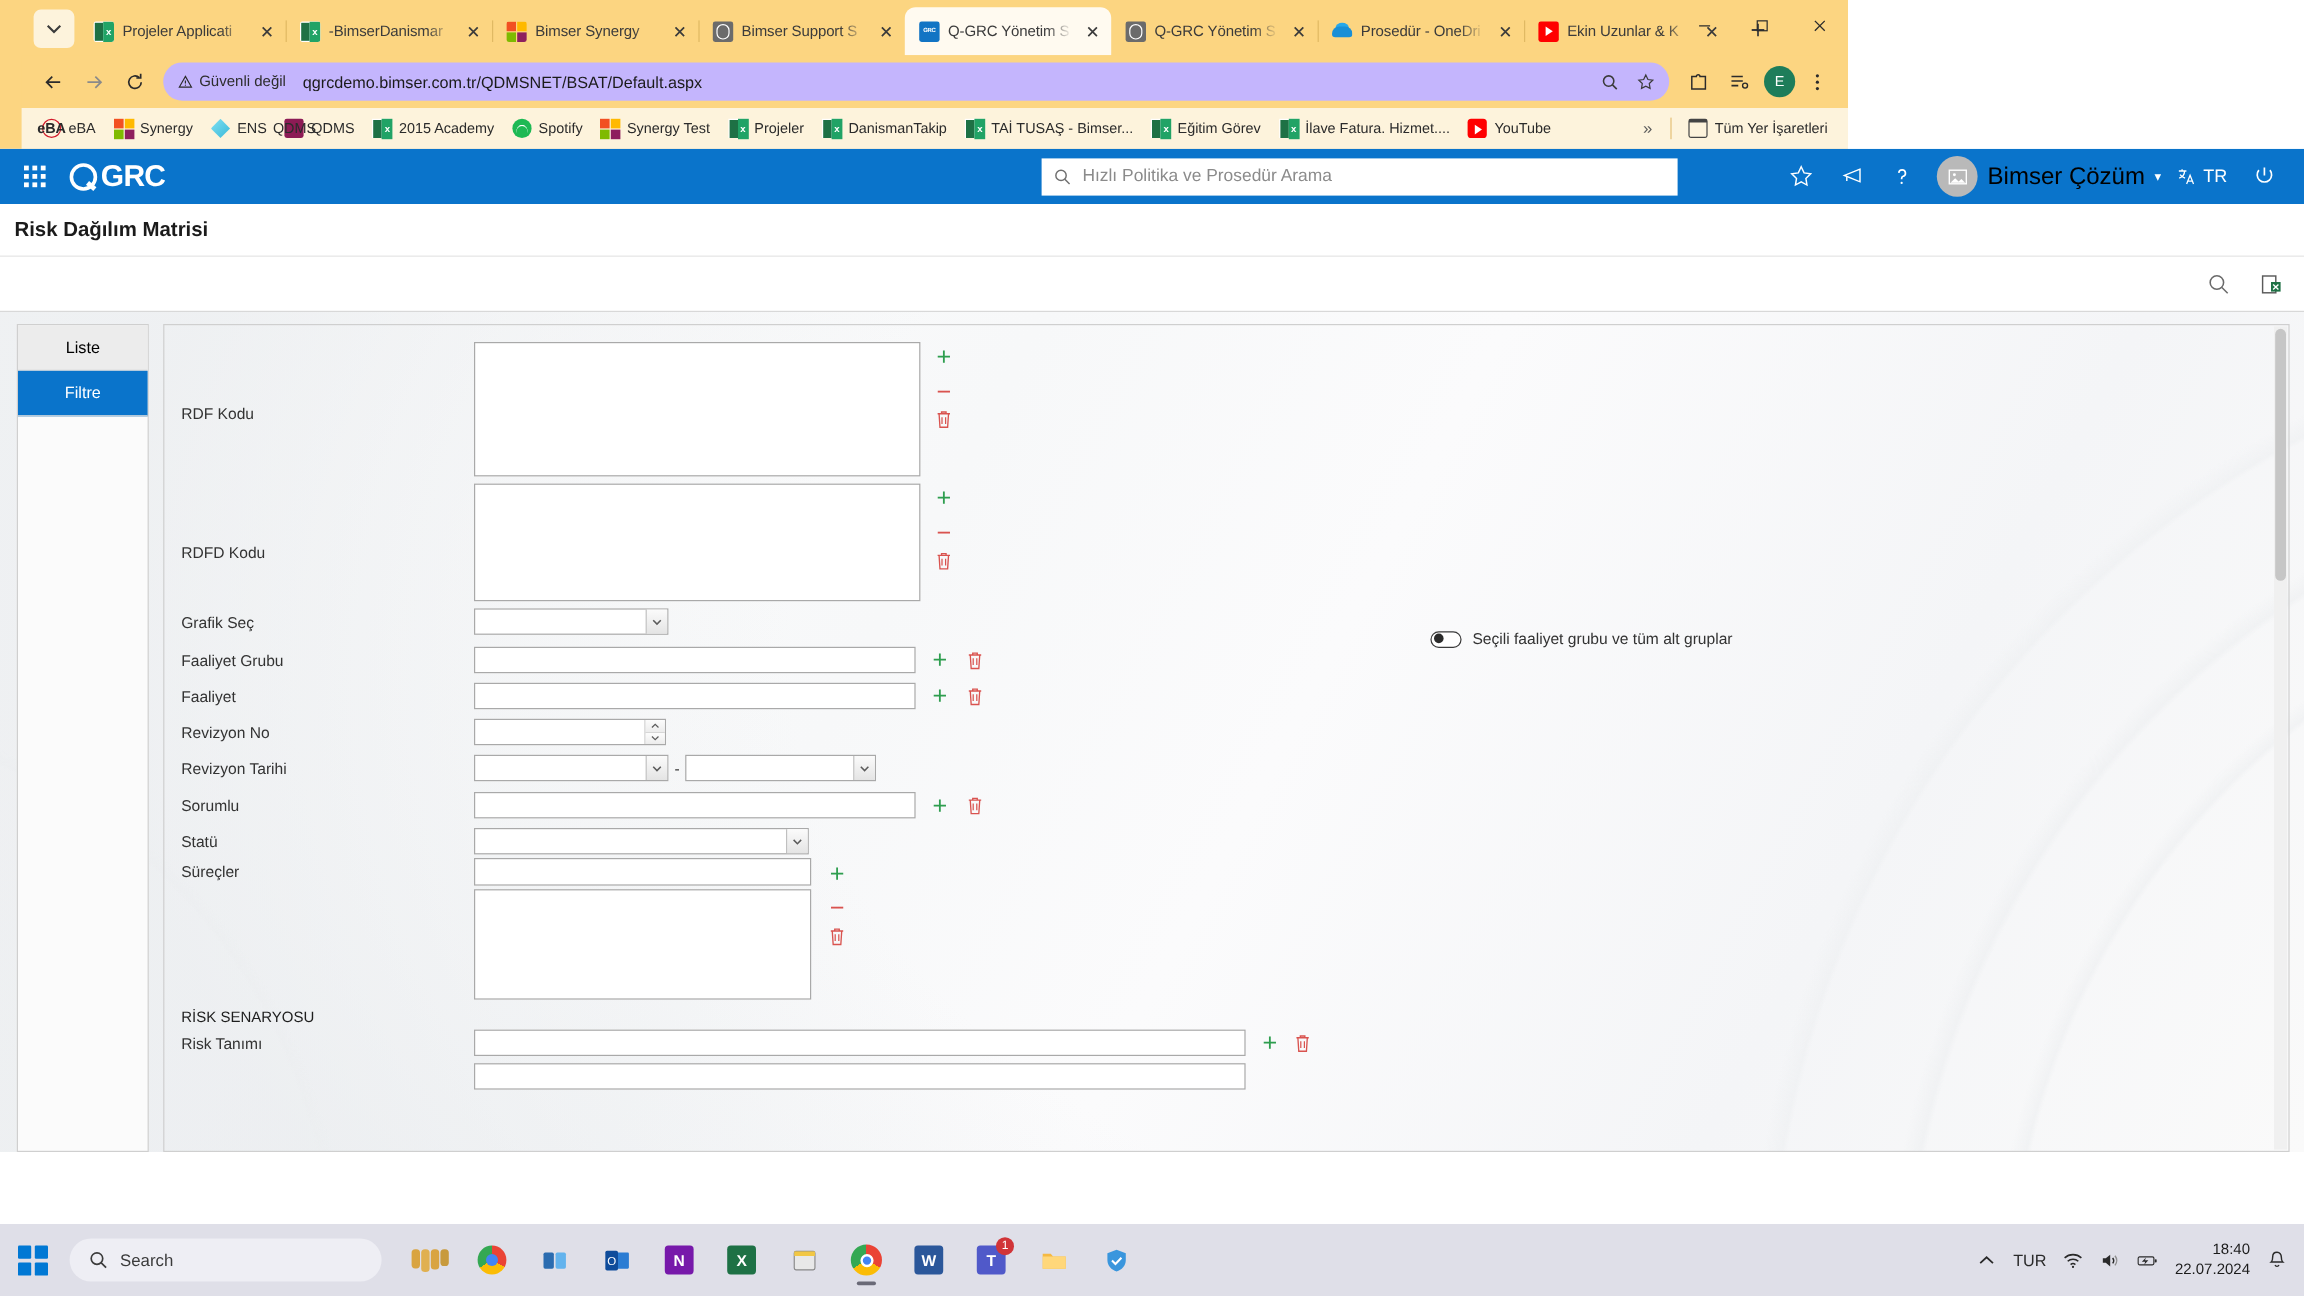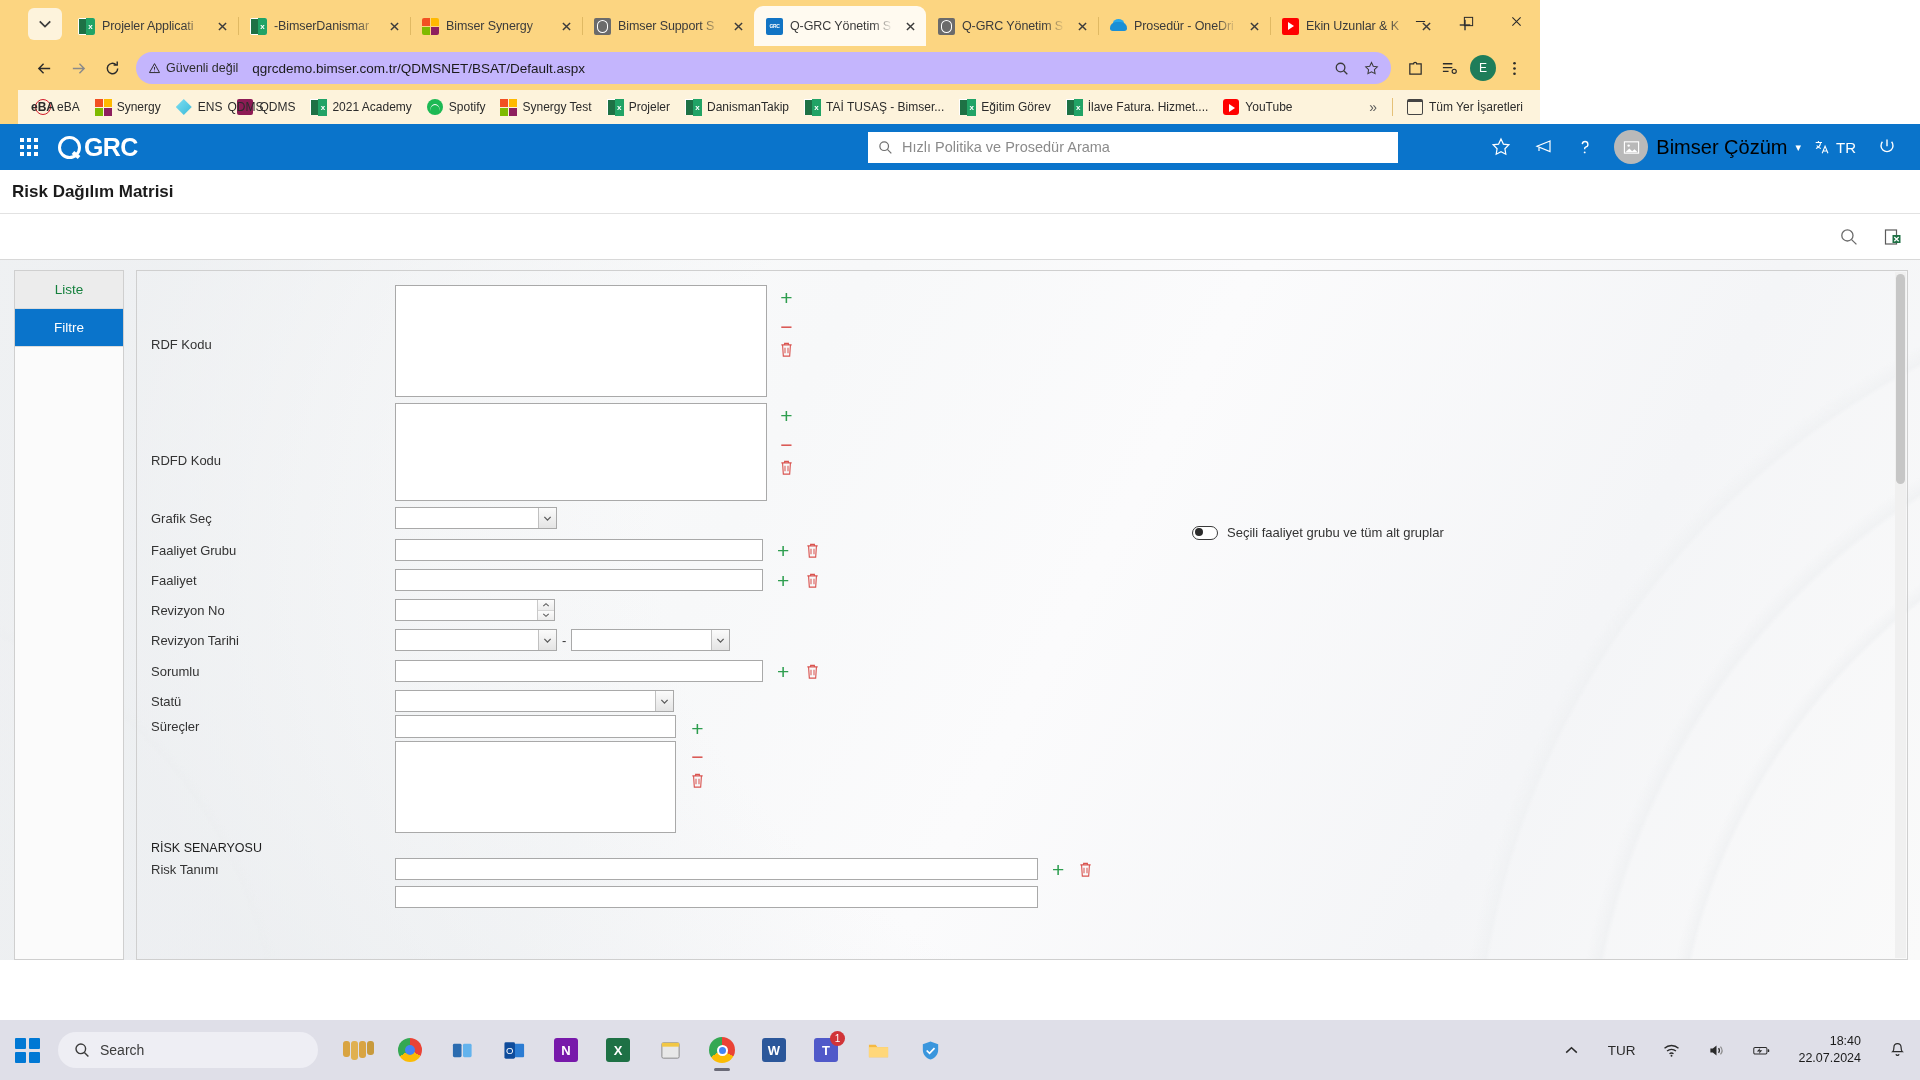--- a/index.html
+++ b/index.html
@@ -179,21 +179,21 @@
     background:
       radial-gradient(circle 1100px at 120% 120%, transparent 57%, #eceef0 57.4%, transparent 58.6%),
       radial-gradient(circle 1250px at 120% 120%, transparent 57%, #eceef0 57.4%, transparent 58.6%),
       radial-gradient(circle 1450px at 120% 120%, transparent 57%, #edeff1 57.3%, transparent 58.4%),
       radial-gradient(circle 820px at -10% 115%, transparent 57%, #eceef0 57.4%, transparent 58.6%);
   }
 
   .left-tabs { width: 110px; flex: 0 0 auto; border: 1px solid #cfcfcf; background: #fbfbfb;
      position: relative; z-index:1; }
   .lt-item { height: 38px; display:flex; align-items:center; justify-content:center;
-     font-size: 13.5px; color:#15803d; cursor:pointer; border-bottom:1px solid #dcdcdc; }
+     font-size: 13.5px; color:#000000; cursor:pointer; border-bottom:1px solid #dcdcdc; }
   .lt-item.inactive { background:#ececec; }
   .lt-item.active { background:#0a74cb; color:#fff; }
 
   .form-panel { flex: 1 1 auto; border: 1px solid #cfcfcf; background: transparent;
      position: relative; overflow: hidden; z-index:1; }
   .form-scroll { position:absolute; inset:0; overflow:hidden; }
   .form-inner { padding: 14px 0 0 0; position:relative; }
 
   .frow { display: flex; align-items: flex-start; padding: 0 0 0 14px; }
   .flabel { width: 244px; flex: 0 0 auto; font-size: 13px; color: #333; padding-top: 4px; }
@@ -245,21 +245,21 @@
   .tb-search svg { width: 16px; height: 16px; }
   .tb-search span { font-size: 14px; color: #3b3b3b; }
   .tb-apps { display: flex; align-items: center; gap: 8px; margin-left: 18px; }
   .tb-app { width: 44px; height: 44px; display: flex; align-items: center; justify-content: center;
      position: relative; cursor: pointer; border-radius: 5px; }
   .tb-app.running::after { content:""; position:absolute; bottom:1px; left:50%; transform:translateX(-50%);
      width: 16px; height: 3px; background:#6a6a77; border-radius:2px; }
   .badge { position:absolute; top:3px; right:3px; min-width:15px; height:15px; border-radius:8px;
      background:#d13438; color:#fff; font-size:10px; display:flex; align-items:center;
      justify-content:center; padding:0 3px; }
-  .tb-right { margin-left: auto; display: flex; align-items: center; gap: 28px; padding-right: 14px; }
+  .tb-right { margin-left: auto; display: flex; align-items: center; gap: 14px; padding-right: 14px; }
   .tb-right .ic { display:flex; align-items:center; justify-content:center; cursor:pointer; }
   .tb-right svg { width: 17px; height: 17px; }
   .tb-lang { font-size: 13.5px; color: #2a2a2a; cursor:pointer; }
   .tb-clock { text-align: right; font-size: 12.5px; color: #1b1b1b; line-height: 17px; cursor:pointer; }
 
   
   .ic-sq { width:24px; height:24px; border-radius:3px; display:flex; align-items:center;
      justify-content:center; color:#fff; font-size:13px; font-weight:bold; }
 </style>
 </head>
@@ -461,21 +461,21 @@
         <div class="bm">
           <span class="bmi bmi-ens"></span>
           <span>ENS</span>
         </div>
         <div class="bm">
           <span class="bmi bmi-qdms">QDMS</span>
           <span>QDMS</span>
         </div>
         <div class="bm">
           <span class="bmi fi-xls"></span>
-          <span>2021 Academy</span>
+          <span>2015 Academy</span>
         </div>
         <div class="bm">
           <span class="bmi bmi-spotify"></span>
           <span>Spotify</span>
         </div>
         <div class="bm">
           <span class="bmi fi-ms">
             <i></i>
             <i></i>
             <i></i>

